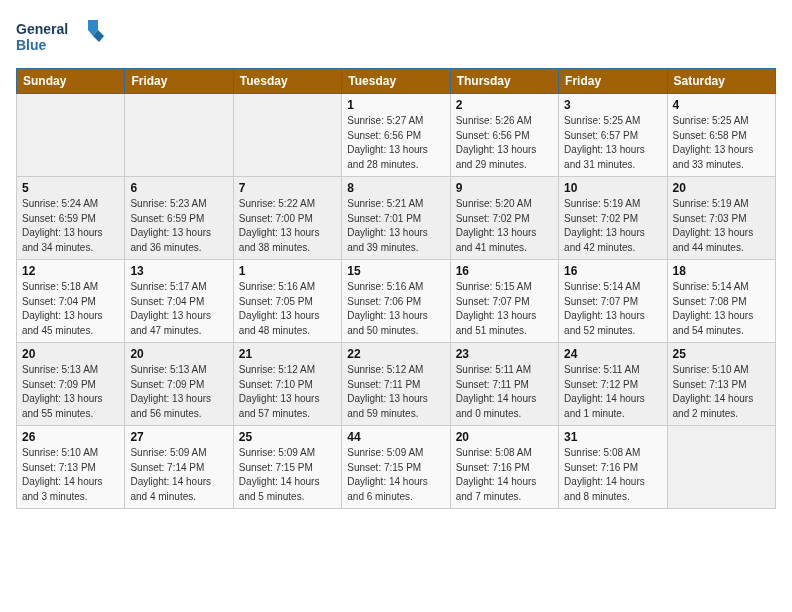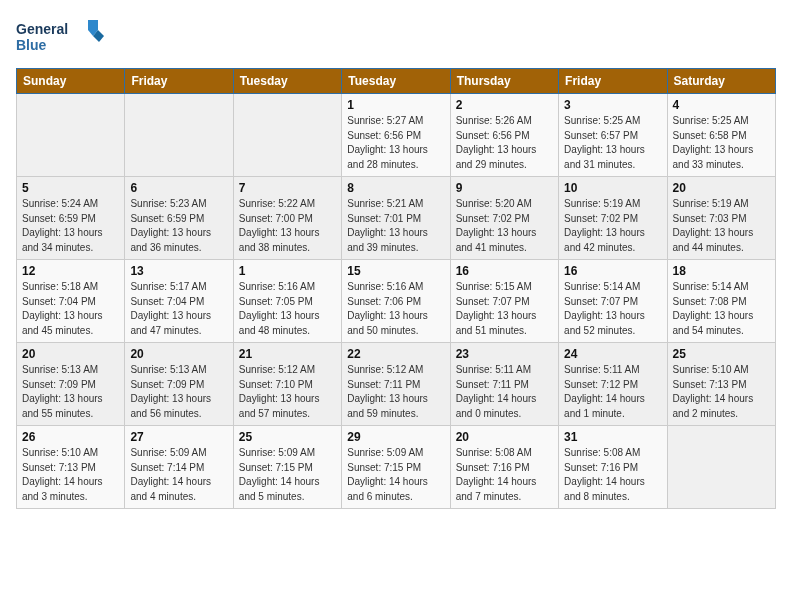--- a/index.html
+++ b/index.html
@@ -225,21 +225,21 @@
         </td>
         <td>
           <div class="day-number">27</div>
           <div class="day-info">Sunrise: 5:09 AM<br>Sunset: 7:14 PM<br>Daylight: 14 hours<br>and 4 minutes.</div>
         </td>
         <td>
           <div class="day-number">25</div>
           <div class="day-info">Sunrise: 5:09 AM<br>Sunset: 7:15 PM<br>Daylight: 14 hours<br>and 5 minutes.</div>
         </td>
         <td>
-          <div class="day-number">29</div>
+          <div class="day-number">44</div>
           <div class="day-info">Sunrise: 5:09 AM<br>Sunset: 7:15 PM<br>Daylight: 14 hours<br>and 6 minutes.</div>
         </td>
         <td>
           <div class="day-number">20</div>
           <div class="day-info">Sunrise: 5:08 AM<br>Sunset: 7:16 PM<br>Daylight: 14 hours<br>and 7 minutes.</div>
         </td>
         <td>
           <div class="day-number">31</div>
           <div class="day-info">Sunrise: 5:08 AM<br>Sunset: 7:16 PM<br>Daylight: 14 hours<br>and 8 minutes.</div>
         </td>

